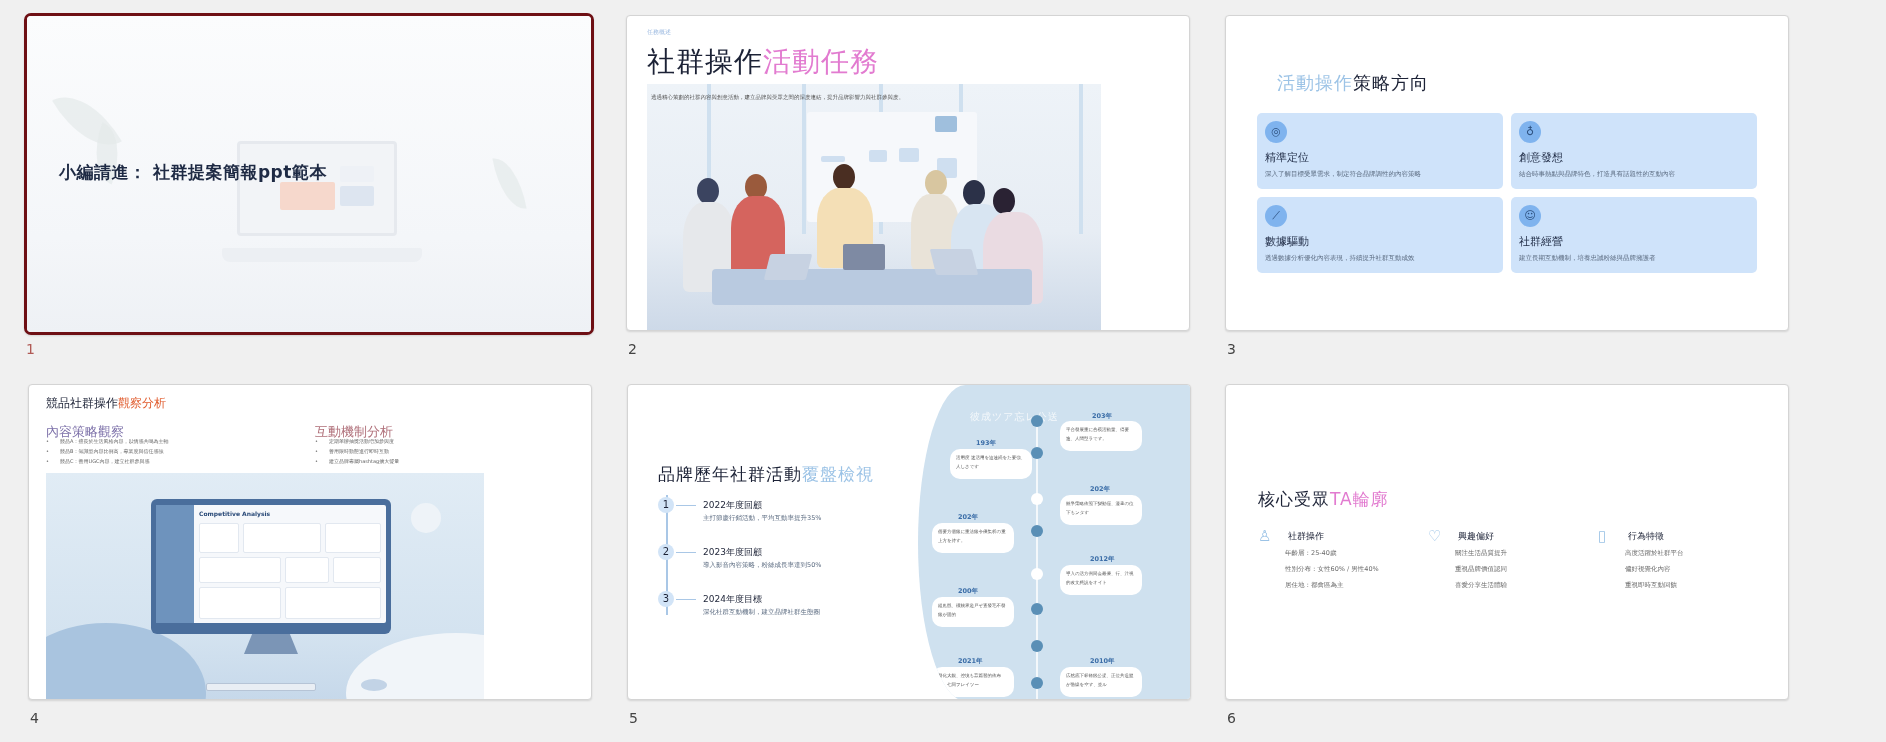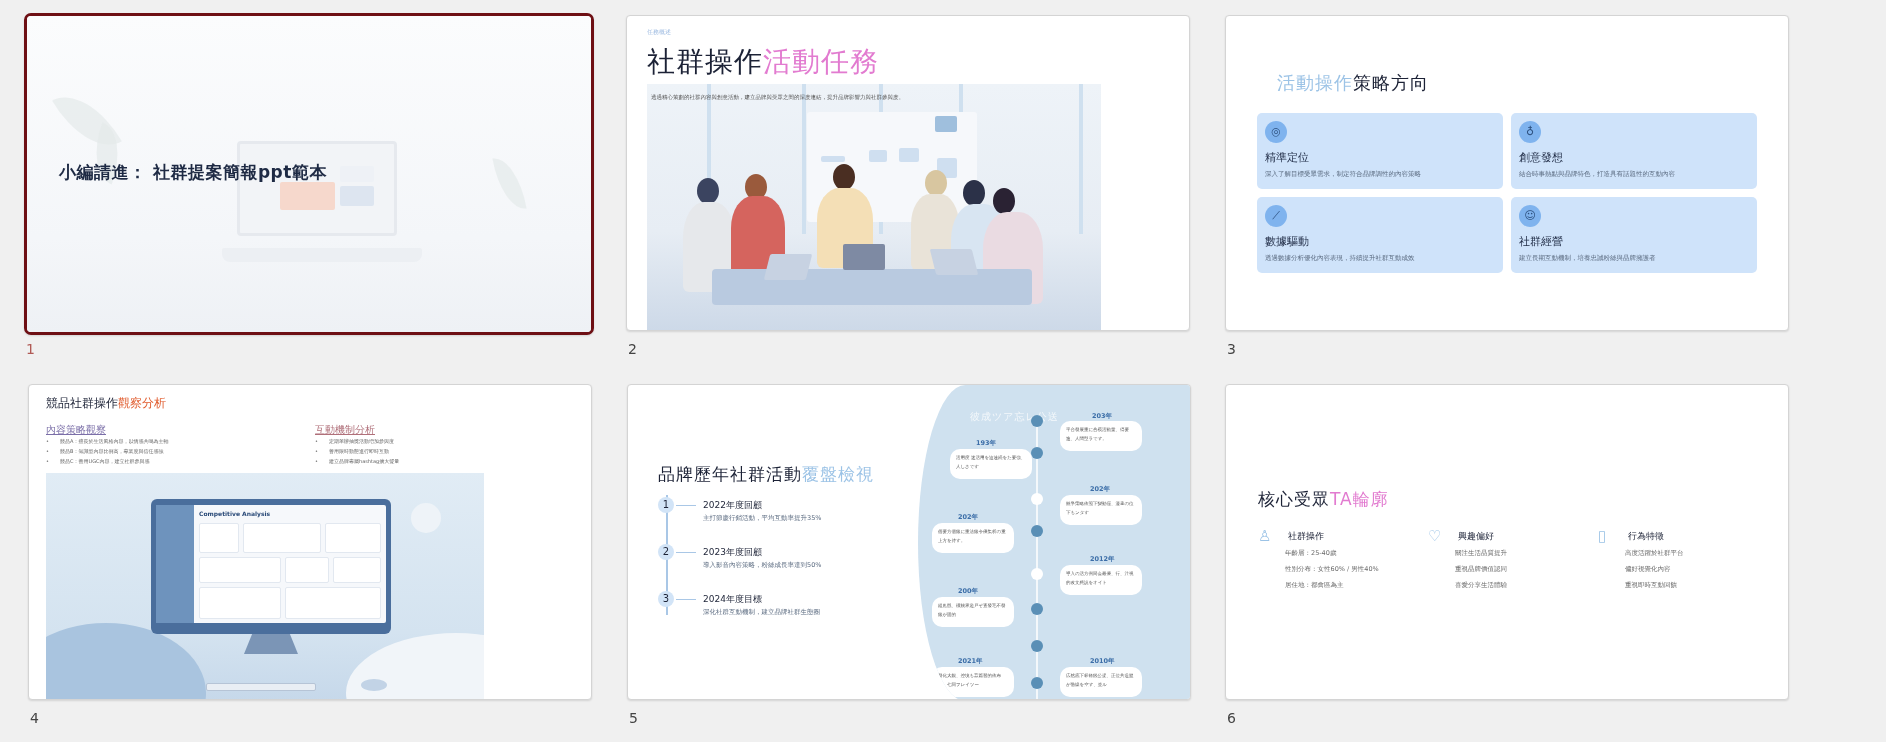--- a/index.html
+++ b/index.html
@@ -41,21 +41,21 @@
   
   .s3-title { position: absolute; left: 32px; top: 55px; font-size: 18px; color: #1c2236; letter-spacing: 1px; margin-left: 19px; }
   .s3-card { position: absolute; width: 246px; height: 76px; background: #cfe3fa; border-radius: 5px; }
   .s3-icon { position: absolute; left: 8px; top: 8px; width: 22px; height: 22px; border-radius: 50%; background: #7fb3ee; color: #2c4f7d; font-size: 11px; text-align: center; line-height: 22px; }
   .s3-h { position: absolute; left: 8px; top: 37px; font-size: 11px; color: #1e2a44; }
   .s3-d { position: absolute; left: 8px; top: 57px; font-size: 6.5px; color: #5b6b80; white-space: nowrap; }
 
   
   .s4-title { position: absolute; left: 17px; top: 10px; font-size: 12px; color: #1c2236; }
   .orange { color: #e0592a; }
-  .s4-sub { position: absolute; font-size: 10px; color: #7b6fa8; text-decoration: underline; }
+  .s4-sub { position: absolute; font-size: 13px; color: #7b6fa8; }
   .s4-sub.r { color: #b0707a; }
   .s4-list { position: absolute; font-size: 5px; color: #666; line-height: 10px; list-style: none; }
   .s4-list li::before { content: "•"; display: inline-block; width: 14px; }
   .s4-img { position: absolute; left: 17px; top: 88px; width: 438px; height: 228px; background: linear-gradient(180deg,#e1ecf5 0%,#d4e3f0 70%,#c6d8ea 100%); overflow: hidden; }
   .mon { position: absolute; left: 105px; top: 26px; width: 240px; height: 135px; background: #4a6e9c; border-radius: 6px; }
   .mon-scr { position: absolute; left: 5px; top: 6px; width: 230px; height: 118px; background: #f6f8fb; border-radius: 2px; }
   .mon-side { position: absolute; left: 0; top: 0; width: 38px; height: 118px; background: #6e93bd; }
   .mon-title { position: absolute; left: 43px; top: 5px; font-size: 6px; font-weight: bold; color: #2a4a78; white-space: nowrap; }
   .mon-card { position: absolute; background: #fff; border: 1px solid #e2e8f0; border-radius: 2px; }
   .stand { position: absolute; left: 198px; top: 161px; width: 54px; height: 20px; background: #7b95b6; clip-path: polygon(15% 0,85% 0,100% 100%,0 100%); }

